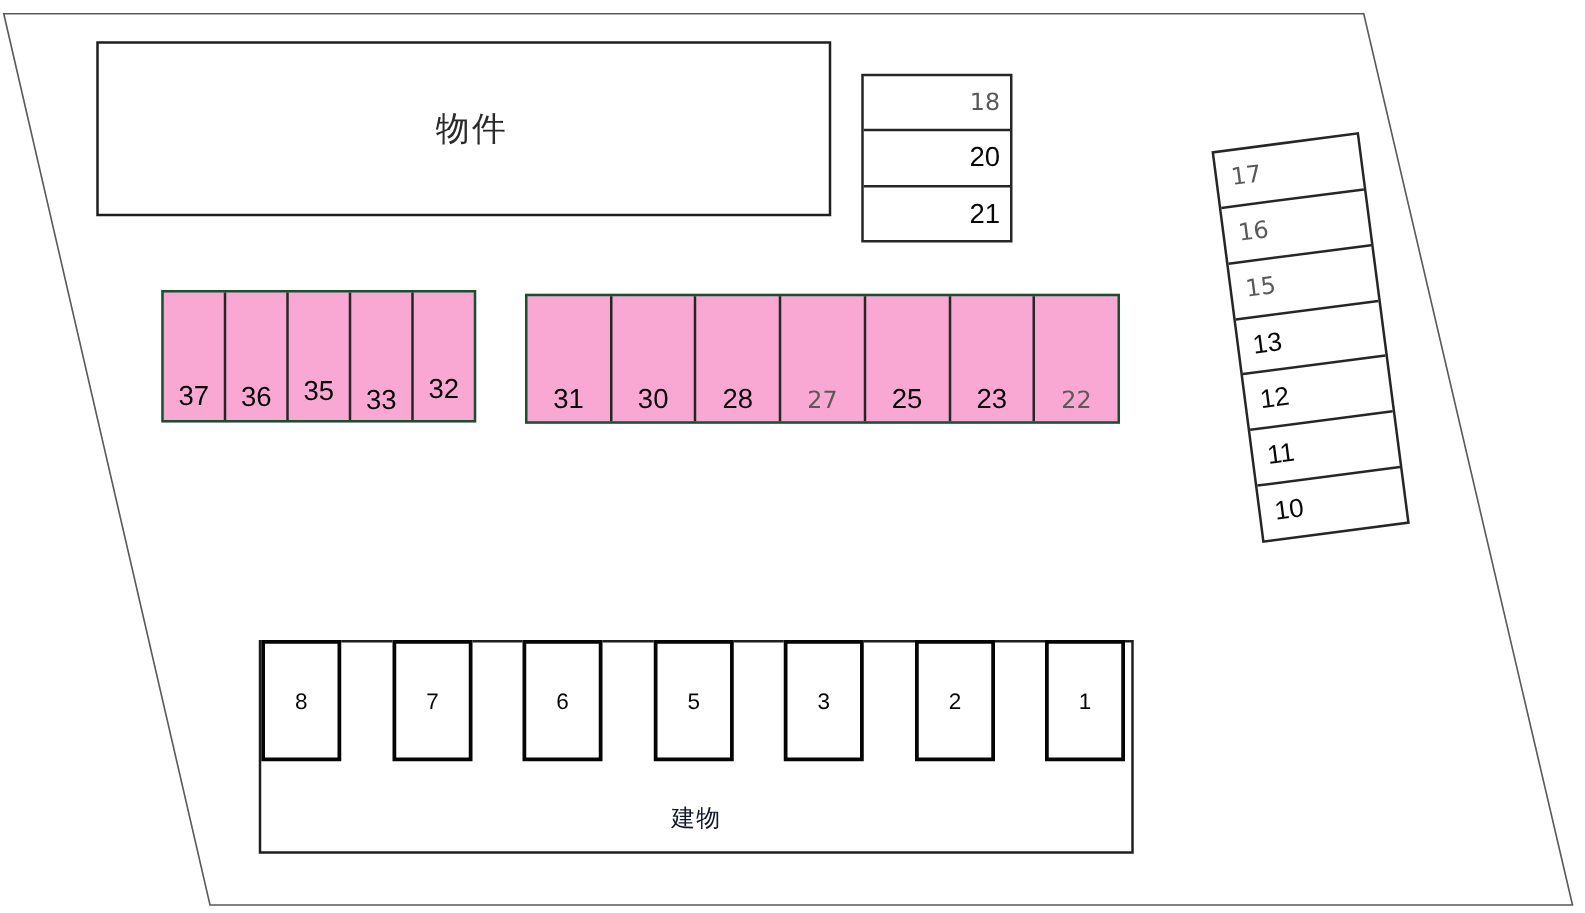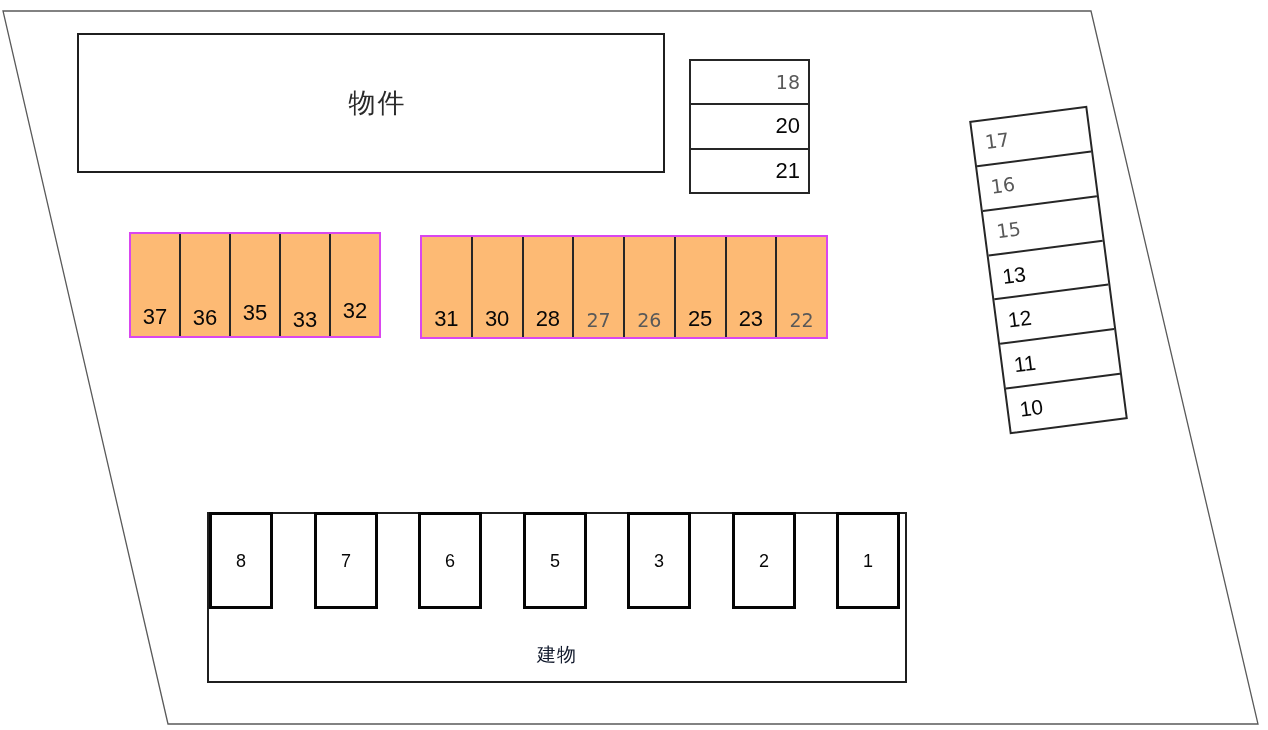--- a/index.html
+++ b/index.html
@@ -27,30 +27,30 @@
     font-size:19px; color:#0f172a; letter-spacing:1px;
   }
 
   
   .num { font-size:22px; color:#070707; line-height:1; }
   .num.muted { color:#595959; font-size:19px; font-family:"DejaVu Sans", sans-serif; }
 
   
   .hrow {
     position:absolute; display:flex; box-sizing:border-box;
-    border:2px solid #d946ef; background:#fdba74;justify-content:flex-end;
+    border:2px solid #14532d; background:#f9a8d4;justify-content:flex-end;
   }
   .hrow .cell {
     flex:1; box-sizing:border-box; border-left:2px solid #262626;
     display:flex; align-items:flex-end; justify-content:center;
   }
   .hrow .cell:first-child { border-left:none; }
   .hrow .cell .num { margin-bottom:7px; }
   .left-row  { left:129px; top:232px; width:252px; height:106px; }
-  .mid-row   { left:420px; top:235px; width:408px; height:104px; }
+  .mid-row   { left:420px; top:235px; width:476px; height:104px; }
   .left-row .cell:nth-child(1) .num { margin-bottom:8px; }
   .left-row .cell:nth-child(2) .num { }
   .left-row .cell:nth-child(3) .num { margin-bottom:12px; }
   .left-row .cell:nth-child(4) .num { margin-bottom:5px; }
   .left-row .cell:nth-child(5) .num { margin-bottom:14px; }
 
   
   .vstack {
     position:absolute; display:flex; flex-direction:column; box-sizing:border-box;
     border:2px solid #262626; background:#ffffff;
@@ -132,23 +132,20 @@
     <div class="cell">
       <span class="num">30</span>
     </div>
     <div class="cell">
       <span class="num">28</span>
     </div>
     <div class="cell">
       <span class="num muted">27</span>
     </div>
     <div class="cell">
-      <span class="num muted">26</span>
-    </div>
-    <div class="cell">
       <span class="num">25</span>
     </div>
     <div class="cell">
       <span class="num">23</span>
     </div>
     <div class="cell">
       <span class="num muted">22</span>
     </div>
   </div>
 

